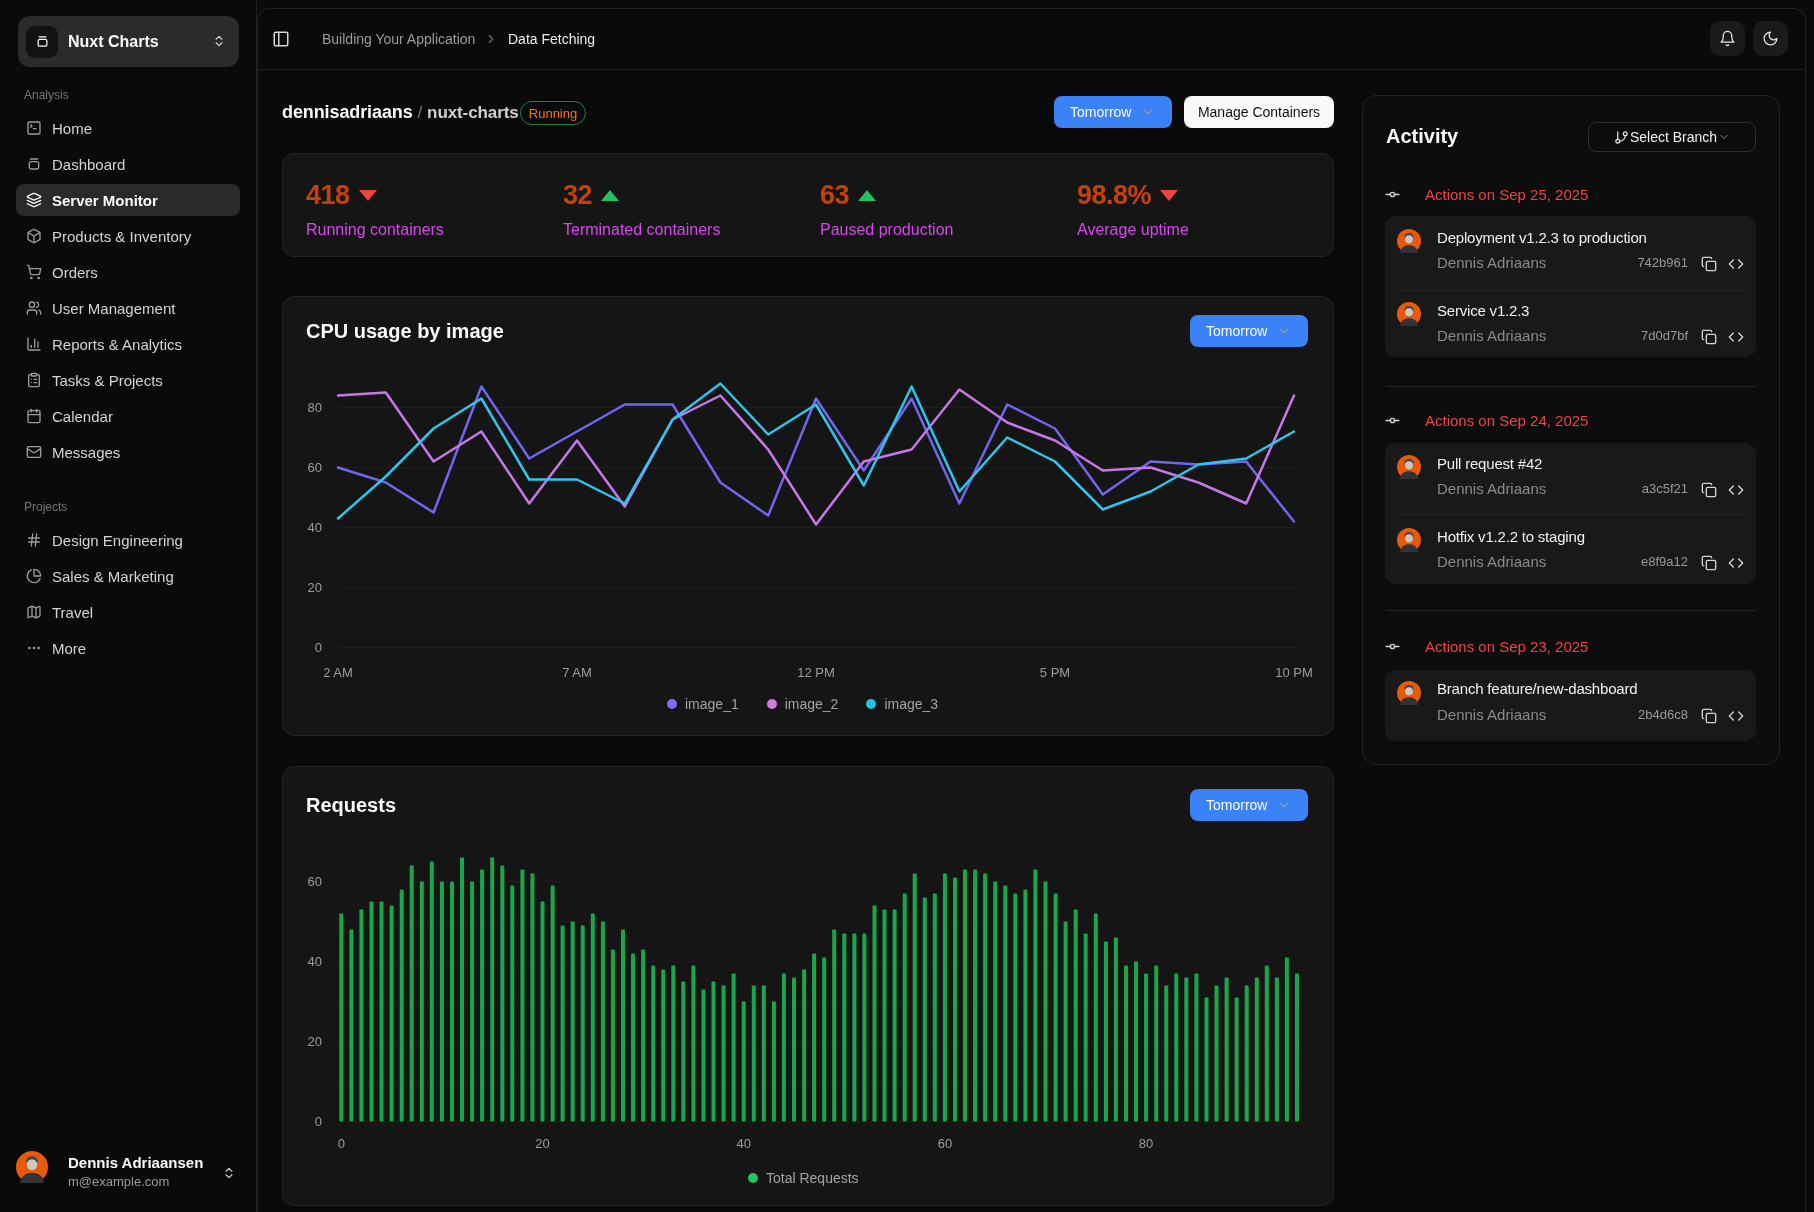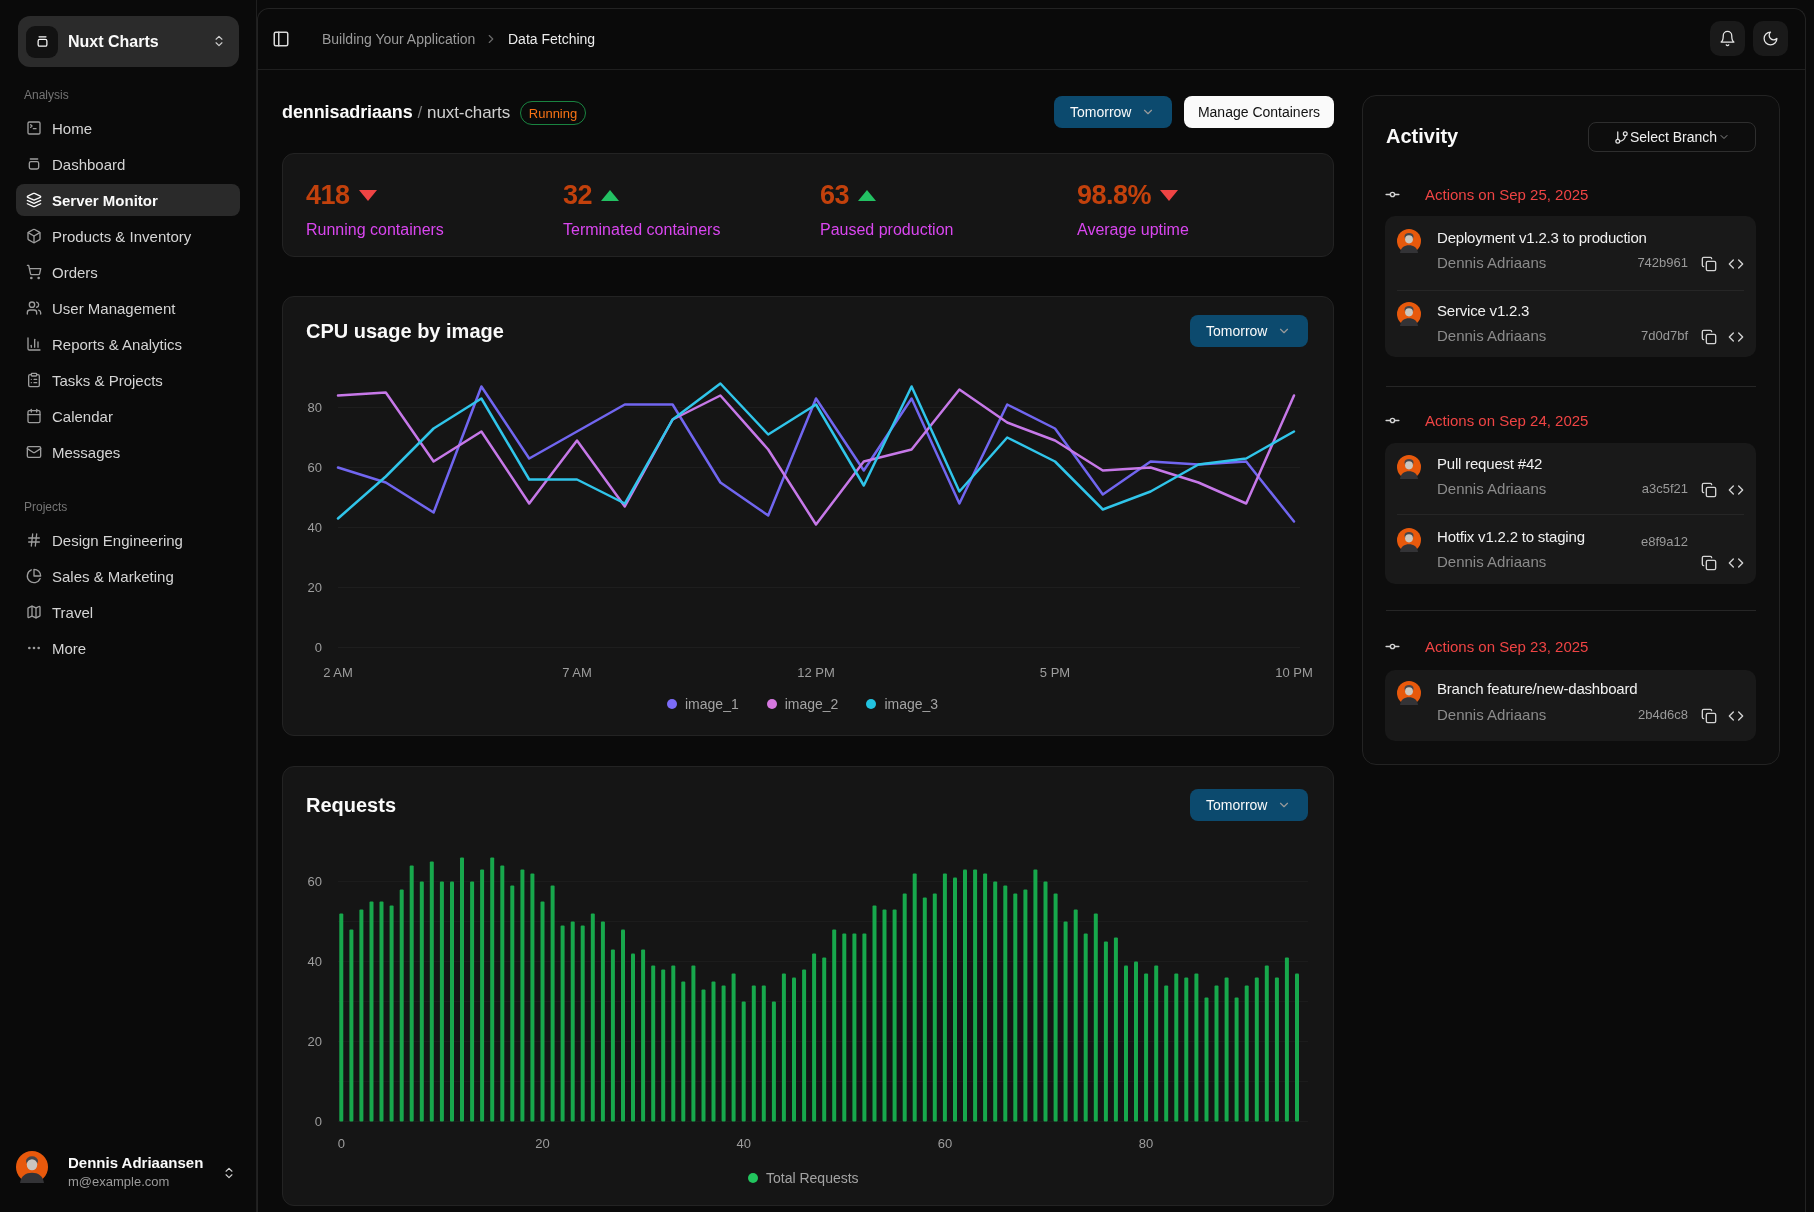--- a/index.html
+++ b/index.html
@@ -18,21 +18,21 @@
 .user{position:absolute;left:16px;top:1151px;width:224px;height:44px}
 .user-name{position:absolute;left:52px;top:3px;font-size:15px;font-weight:700;color:#fafafa}
 .user-mail{position:absolute;left:52px;top:23px;font-size:13px;color:#9a9a9a}
 
 .inset{position:absolute;left:257px;top:8px;width:1549px;height:1204px;border:1px solid #232323;border-radius:12px 12px 0 0;border-bottom:none;background:#0a0a0a}
 .topbar-border{position:absolute;left:258px;top:69px;width:1547px;height:1px;background:#1f1f1f}
 .crumb{position:absolute;top:31px;font-size:14px}
 .iconbtn{position:absolute;top:21px;width:35px;height:35px;background:#1a1a1a;border-radius:10px;display:flex;align-items:center;justify-content:center}
 
 .badge{position:absolute;left:520px;top:101px;width:66px;height:24px;border:1px solid rgba(34,197,94,.65);border-radius:12px;color:#f97316;font-size:13px;display:flex;align-items:center;justify-content:center}
-.sel{position:absolute;background:#0c4a6e;border-radius:8px;display:flex;align-items:center;font-size:14px;color:#fafafa}
+.sel{position:absolute;background:#3b82f6;border-radius:8px;display:flex;align-items:center;font-size:14px;color:#fafafa}
 .btn-white{position:absolute;left:1184px;top:96px;width:150px;height:32px;background:#fafafa;border-radius:8px;color:#111;font-size:14px;font-weight:500;display:flex;align-items:center;justify-content:center}
 
 .card{position:absolute;background:#151515;border:1px solid #232323;border-radius:12px}
 .stat-num{position:absolute;top:181px;font-size:27px;letter-spacing:-0.5px;font-weight:700;color:#c2410c;display:flex;align-items:center;height:28px}
 .stat-lab{position:absolute;top:221px;font-size:16px;color:#d946ef}
 .tri{display:inline-block;width:0;height:0;margin-left:9px;border-left:9px solid transparent;border-right:9px solid transparent}
 .tri.down{border-top:11px solid #ef4444}
 .tri.up{border-bottom:11px solid #23c163}
 .card-title{position:absolute;font-size:20px;font-weight:700;color:#fafafa}
 .axlab{font-size:13px;fill:#9d9d9d;font-family:"Liberation Sans",sans-serif}
@@ -217,21 +217,21 @@
         <path d="M6 8a6 6 0 0 1 12 0c0 7 3 9 3 9H3s3-2 3-9"></path>
         <path d="M10.3 21a1.94 1.94 0 0 0 3.4 0"></path>
       </svg>
     </div>
   <div class="iconbtn" style="left:1753px">
       <svg class="" width="17" height="17" viewBox="0 0 24 24" fill="none" stroke="#e5e5e5" stroke-width="1.8" stroke-linecap="round" stroke-linejoin="round">
         <path d="M12 3a6 6 0 0 0 9 9 9 9 0 1 1-9-9Z"></path>
       </svg>
     </div>
 
-  <div class="abs" style="left:282px;top:102px;font-size:18px;letter-spacing:-0.1px;font-weight:700;color:#fafafa">dennisadriaans <span style="color:#7a7a7a;font-weight:400;font-size:17px">/</span> <span style="color:#d0d0d0;font-weight:400;font-size:17px">nuxt-charts</span></div>
+  <div class="abs" style="left:282px;top:102px;font-size:18px;letter-spacing:-0.1px;font-weight:700;color:#fafafa">dennisadriaans <span style="color:#7a7a7a;font-weight:400;font-size:17px">/</span> <span style="color:#d0d0d0;font-weight:700;font-size:17px">nuxt-charts</span></div>
   <div class="badge">Running</div>
   <div class="sel" style="left:1054px;top:96px;width:118px;height:32px;padding-left:16px;gap:10px">Tomorrow <svg class="" width="14" height="14" viewBox="0 0 24 24" fill="none" stroke="#9a9a9a" stroke-width="2" stroke-linecap="round" stroke-linejoin="round">
         <path d="m6 9 6 6 6-6"></path>
       </svg></div>
   <div class="btn-white">Manage Containers</div>
 
   <div class="card" style="left:282px;top:153px;width:1052px;height:104px"></div>
   <div class="stat-num" style="left:306px">418<span class="tri down"></span></div>
     <div class="stat-lab" style="left:306px">Running containers</div>
     <div class="stat-num" style="left:563px">32<span class="tri up"></span></div>
@@ -482,21 +482,21 @@
       </svg></div>
     <div class="rowdiv" style="left:1397px;top:513.5px;width:347px"></div>
     <div class="arow-av" style="left:1397px;top:528.0px"><svg width="24" height="24" viewBox="0 0 64 64">
         <circle cx="32" cy="32" r="32" fill="#e8590c"></circle>
         <ellipse cx="32" cy="20" rx="12" ry="9.5" fill="#46464a"></ellipse>
         <ellipse cx="32" cy="27.5" rx="10.5" ry="11" fill="#cbc6bf"></ellipse>
         <path d="M8 64c2-14.5 12-20.5 24-20.5s22 6 24 20.5z" fill="#333336"></path>
       </svg></div>
     <div class="arow-title" style="left:1437px;top:527.5px">Hotfix v1.2.2 to staging</div>
     <div class="arow-sub" style="left:1437px;top:553.0px">Dennis Adriaans</div>
-    <div class="arow-hash" style="right:126px;top:534px">e8f9a12</div>
+    <div class="arow-hash" style="right:126px;top:554.0px">e8f9a12</div>
     <div class="arow-ic" style="left:1701px;top:555.0px"><svg class="" width="16" height="16" viewBox="0 0 24 24" fill="none" stroke="#d4d4d4" stroke-width="2" stroke-linecap="round" stroke-linejoin="round">
         <rect width="14" height="14" x="8" y="8" rx="2"></rect>
         <path d="M4 16c-1.1 0-2-.9-2-2V4c0-1.1.9-2 2-2h10c1.1 0 2 .9 2 2"></path>
       </svg></div>
     <div class="arow-ic" style="left:1728px;top:555.0px"><svg class="" width="16" height="16" viewBox="0 0 24 24" fill="none" stroke="#d4d4d4" stroke-width="2" stroke-linecap="round" stroke-linejoin="round">
         <polyline points="16 18 22 12 16 6"></polyline>
         <polyline points="8 6 2 12 8 18"></polyline>
       </svg></div>
     <div class="rowdiv" style="left:1386px;top:609.5px;width:370px"></div>
     <div class="ghead" style="left:1384px;top:638px">

